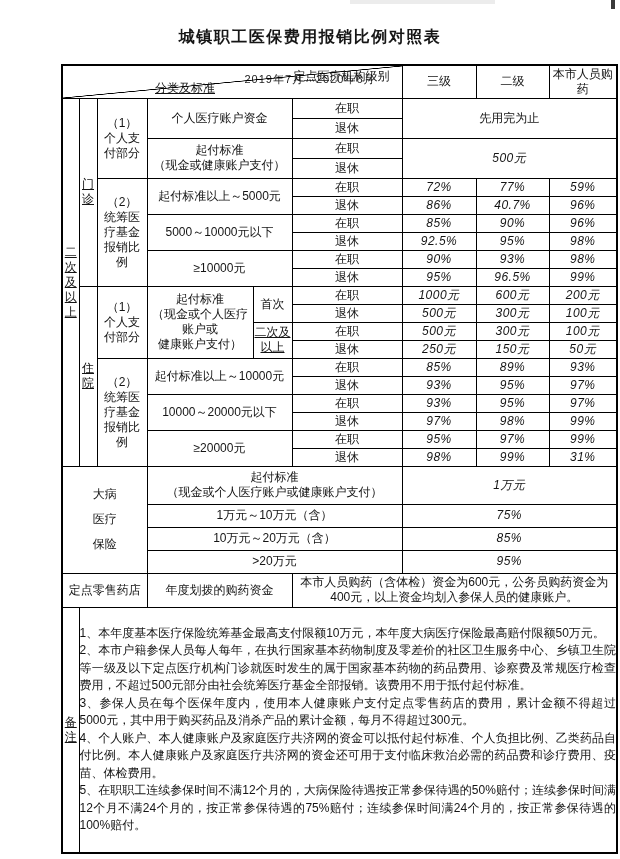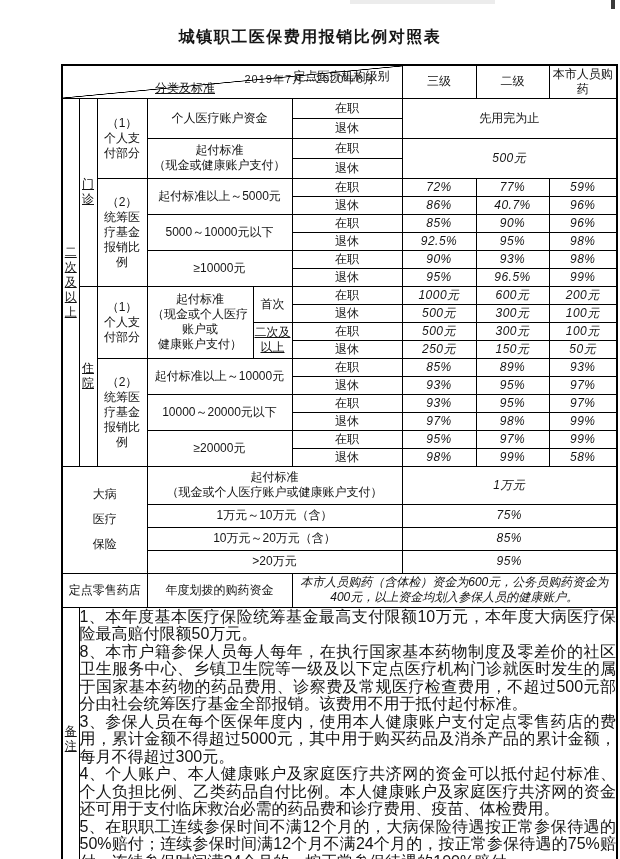--- a/index.html
+++ b/index.html
@@ -39,27 +39,27 @@
   td.small{font-size:10.5px;line-height:13px;}
   td.diag{position:relative;
     background:linear-gradient(to bottom right,
       transparent calc(50% - 0.7px), #000 calc(50% - 0.2px),
       #000 calc(50% + 0.2px), transparent calc(50% + 0.7px));
   }
   td.diag .diag-top{position:absolute;top:3px;right:12px;font-size:12px;}
   td.diag .diag-bottom{position:absolute;bottom:2px;left:92px;font-size:12px;text-decoration:underline;}
   .w2{width:27px;margin:0 auto;word-break:break-all;line-height:25px;}
   td.leftcell{
-    text-align:left;padding:2px 6px;line-height:16px;font-size:11.5px;font-style:italic;
+    text-align:left;padding:2px 6px;line-height:16px;font-size:11.5px;
   }
   td.notes{
     text-align:left;vertical-align:top;padding:4px 8px 3px 7px;
   }
   td.notes .note{
-    font-size:16px;line-height:17.5px;text-align:justify;
+    font-size:12px;line-height:17.5px;text-align:justify;
   }
 </style>
 </head>
 <body>
 
 <div class="artifact" style="left:350px;top:0;width:145px;height:4px;background:#ececec;"></div>
 <div class="artifact" style="left:611px;top:0;width:4px;height:9px;background:#3a3a3a;"></div>
 
 <div class="page-title">城镇职工医保费用报销比例对照表</div>
 <div class="page-subtitle">2019年7月—2020年6月</div>
@@ -210,21 +210,21 @@
     <td rowspan="2" colspan="2">≥20000元</td>
     <td>在职</td>
     <td class="num">95%</td>
     <td class="num">97%</td>
     <td class="num">99%</td>
   </tr>
   <tr class="h18">
     <td>退休</td>
     <td class="num">98%</td>
     <td class="num">99%</td>
-    <td class="num">58%</td>
+    <td class="num">31%</td>
   </tr>
 
   <tr class="h38">
     <td colspan="3" rowspan="4">
       <div class="w2">大病医疗保险</div>
     </td>
     <td colspan="3">起付标准<br>（现金或个人医疗账户或健康账户支付）</td>
     <td colspan="3" class="num">1万元</td>
   </tr>
   <tr class="h23">
@@ -243,20 +243,20 @@
   <tr class="h34">
     <td colspan="3">定点零售药店</td>
     <td colspan="2">年度划拨的购药资金</td>
     <td colspan="4" class="leftcell">本市人员购药（含体检）资金为600元，公务员购药资金为400元，以上资金均划入参保人员的健康账户。</td>
   </tr>
 
   <tr>
     <td class="vert">备注</td>
     <td colspan="8" class="notes" style="height:244px;">
       <div class="note">1、本年度基本医疗保险统筹基金最高支付限额10万元，本年度大病医疗保险最高赔付限额50万元。</div>
-      <div class="note">8、本市户籍参保人员每人每年，在执行国家基本药物制度及零差价的社区卫生服务中心、乡镇卫生院等一级及以下定点医疗机构门诊就医时发生的属于国家基本药物的药品费用、诊察费及常规医疗检查费用，不超过500元部分由社会统筹医疗基金全部报销。该费用不用于抵付起付标准。</div>
+      <div class="note">2、本市户籍参保人员每人每年，在执行国家基本药物制度及零差价的社区卫生服务中心、乡镇卫生院等一级及以下定点医疗机构门诊就医时发生的属于国家基本药物的药品费用、诊察费及常规医疗检查费用，不超过500元部分由社会统筹医疗基金全部报销。该费用不用于抵付起付标准。</div>
       <div class="note">3、参保人员在每个医保年度内，使用本人健康账户支付定点零售药店的费用，累计金额不得超过5000元，其中用于购买药品及消杀产品的累计金额，每月不得超过300元。</div>
       <div class="note">4、个人账户、本人健康账户及家庭医疗共济网的资金可以抵付起付标准、个人负担比例、乙类药品自付比例。本人健康账户及家庭医疗共济网的资金还可用于支付临床救治必需的药品费和诊疗费用、疫苗、体检费用。</div>
       <div class="note">5、在职职工连续参保时间不满12个月的，大病保险待遇按正常参保待遇的50%赔付；连续参保时间满12个月不满24个月的，按正常参保待遇的75%赔付；连续参保时间满24个月的，按正常参保待遇的100%赔付。</div>
     </td>
   </tr>
 </tbody>
   </table>
 
 </body></html>

